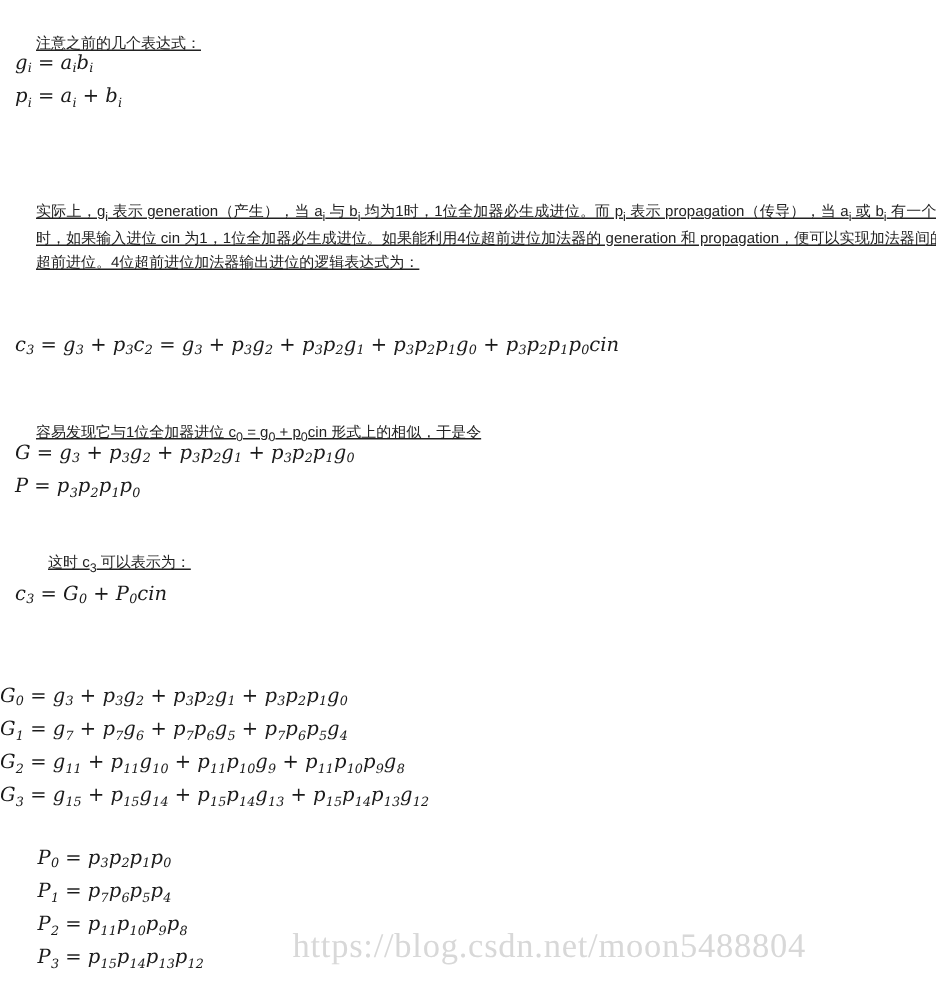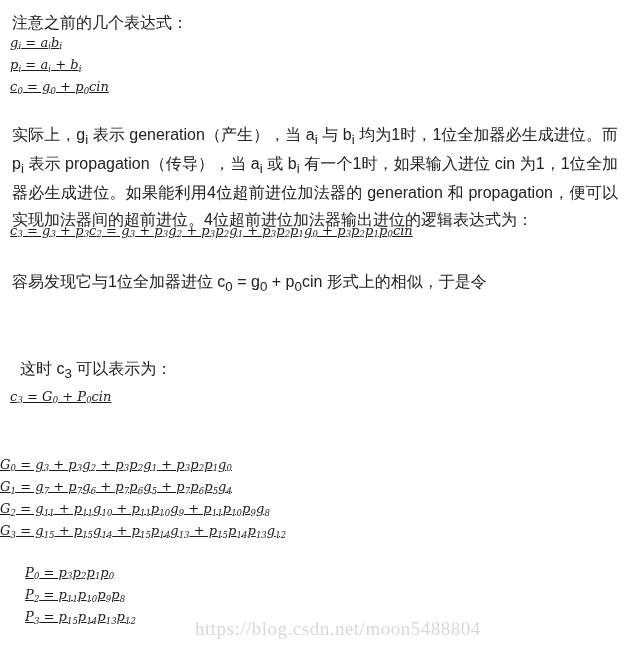--- a/index.html
+++ b/index.html
@@ -16,25 +16,26 @@
     overflow: hidden;
   }
   .page {
     position: relative;
     width: 624px;
     height: 655px;
     padding: 0;
     box-sizing: border-box;
   }
   .para {
-    font-size: 16px;
+    font-size: 10px;
     line-height: 1.65;
     color: #222;
     text-align: justify;
-    margin: 4px;
+    margin: 16px;
+    text-decoration: underline;
   }
   .math {
     font-family: "DejaVu Serif", "Liberation Serif", serif;
     font-style: italic;
     font-size: 13px;
     color: #1a1a1a;
     white-space: nowrap;
     line-height: 1.5;
   }
   .math sub {
@@ -42,85 +43,86 @@
     font-style: italic;
     vertical-align: -0.28em;
     padding-left: 0.2px;
   }
   .mathblock {
     margin: 0;
     padding: 0;
   }
   .mathrow {
     margin: 0 0 2px 0;
-    text-decoration: underline;
   }
   #top-note { position: absolute; left: 8px; top: 6px; }
   #eq-group-1 { position: absolute; left: 10px; top: 33px; }
   #para-1 { position: absolute; left: 8px; top: 118px; width: 606px; }
   #eq-c3-expand { position: absolute; left: 10px; top: 221px; }
   #para-2 { position: absolute; left: 8px; top: 265px; width: 606px; }
   #eq-group-2 { position: absolute; left: 10px; top: 293px; }
   #para-3 { position: absolute; left: 16px; top: 352px; width: 606px; }
   #eq-c3-final { position: absolute; left: 10px; top: 387px; }
   #para-4 { position: absolute; left: 8px; top: 433px; width: 606px; }
   #eq-group-G { position: absolute; left: 0; top: 455px; }
   #eq-group-P { position: absolute; left: 10px; top: 563px; margin-left: 15px; }
 
   .watermark {
     position: absolute;
     left: 195px;
     top: 618px;
     font-family: "Liberation Serif", serif;
-    font-size: 19px;
+    font-size: 23px;
     color: #d8d8d8;
     letter-spacing: 0.5px;
     white-space: nowrap;
     user-select: none;
   }
 </style>
 </head>
 <body>
 
 <div class="page">
 
   <p class="para" id="top-note">注意之前的几个表达式：</p>
 
   <div class="mathblock" id="eq-group-1">
     <div class="math mathrow">g<sub>i</sub> = a<sub>i</sub>b<sub>i</sub></div>
     <div class="math mathrow">p<sub>i</sub> = a<sub>i</sub> + b<sub>i</sub></div>
-    <div class="math mathrow">c<sub>0</sub> = g<sub>0</sub> + p<sub>0</sub>cin</div>
   </div>
 
   <p class="para" id="para-1">实际上，g<sub>i</sub> 表示 generation（产生），当 a<sub>i</sub> 与 b<sub>i</sub> 均为1时，1位全加器必生成进位。而 p<sub>i</sub> 表示 propagation（传导），当 a<sub>i</sub> 或 b<sub>i</sub> 有一个1时，如果输入进位 cin 为1，1位全加器必生成进位。如果能利用4位超前进位加法器的 generation 和 propagation，便可以实现加法器间的超前进位。4位超前进位加法器输出进位的逻辑表达式为：</p>
 
   <div class="mathblock" id="eq-c3-expand">
     <div class="math mathrow">c<sub>3</sub> = g<sub>3</sub> + p<sub>3</sub>c<sub>2</sub> = g<sub>3</sub> + p<sub>3</sub>g<sub>2</sub> + p<sub>3</sub>p<sub>2</sub>g<sub>1</sub> + p<sub>3</sub>p<sub>2</sub>p<sub>1</sub>g<sub>0</sub> + p<sub>3</sub>p<sub>2</sub>p<sub>1</sub>p<sub>0</sub>cin</div>
   </div>
 
   <p class="para" id="para-2">容易发现它与1位全加器进位 c<sub>0</sub> = g<sub>0</sub> + p<sub>0</sub>cin 形式上的相似，于是令</p>
 
   <div class="mathblock" id="eq-group-2">
+    <div class="math mathrow">G = g<sub>3</sub> + p<sub>3</sub>g<sub>2</sub> + p<sub>3</sub>p<sub>2</sub>g<sub>1</sub> + p<sub>3</sub>p<sub>2</sub>p<sub>1</sub>g<sub>0</sub></div>
+    <div class="math mathrow">P = p<sub>3</sub>p<sub>2</sub>p<sub>1</sub>p<sub>0</sub></div>
   </div>
 
   <p class="para" id="para-3">这时 c<sub>3</sub> 可以表示为：</p>
 
   <div class="mathblock" id="eq-c3-final">
     <div class="math mathrow">c<sub>3</sub> = G<sub>0</sub> + P<sub>0</sub>cin</div>
   </div>
 
 
   <div class="mathblock" id="eq-group-G">
     <div class="math mathrow">G<sub>0</sub> = g<sub>3</sub> + p<sub>3</sub>g<sub>2</sub> + p<sub>3</sub>p<sub>2</sub>g<sub>1</sub> + p<sub>3</sub>p<sub>2</sub>p<sub>1</sub>g<sub>0</sub></div>
     <div class="math mathrow">G<sub>1</sub> = g<sub>7</sub> + p<sub>7</sub>g<sub>6</sub> + p<sub>7</sub>p<sub>6</sub>g<sub>5</sub> + p<sub>7</sub>p<sub>6</sub>p<sub>5</sub>g<sub>4</sub></div>
     <div class="math mathrow">G<sub>2</sub> = g<sub>11</sub> + p<sub>11</sub>g<sub>10</sub> + p<sub>11</sub>p<sub>10</sub>g<sub>9</sub> + p<sub>11</sub>p<sub>10</sub>p<sub>9</sub>g<sub>8</sub></div>
     <div class="math mathrow">G<sub>3</sub> = g<sub>15</sub> + p<sub>15</sub>g<sub>14</sub> + p<sub>15</sub>p<sub>14</sub>g<sub>13</sub> + p<sub>15</sub>p<sub>14</sub>p<sub>13</sub>g<sub>12</sub></div>
   </div>
 
   <div class="mathblock" id="eq-group-P">
     <div class="math mathrow">P<sub>0</sub> = p<sub>3</sub>p<sub>2</sub>p<sub>1</sub>p<sub>0</sub></div>
+    <div class="math mathrow">P<sub>1</sub> = p<sub>7</sub>p<sub>6</sub>p<sub>5</sub>p<sub>4</sub></div>
     <div class="math mathrow">P<sub>2</sub> = p<sub>11</sub>p<sub>10</sub>p<sub>9</sub>p<sub>8</sub></div>
     <div class="math mathrow">P<sub>3</sub> = p<sub>15</sub>p<sub>14</sub>p<sub>13</sub>p<sub>12</sub></div>
   </div>
 
   <div class="watermark">https://blog.csdn.net/moon5488804</div>
 
 </div>
 
 </body></html>

